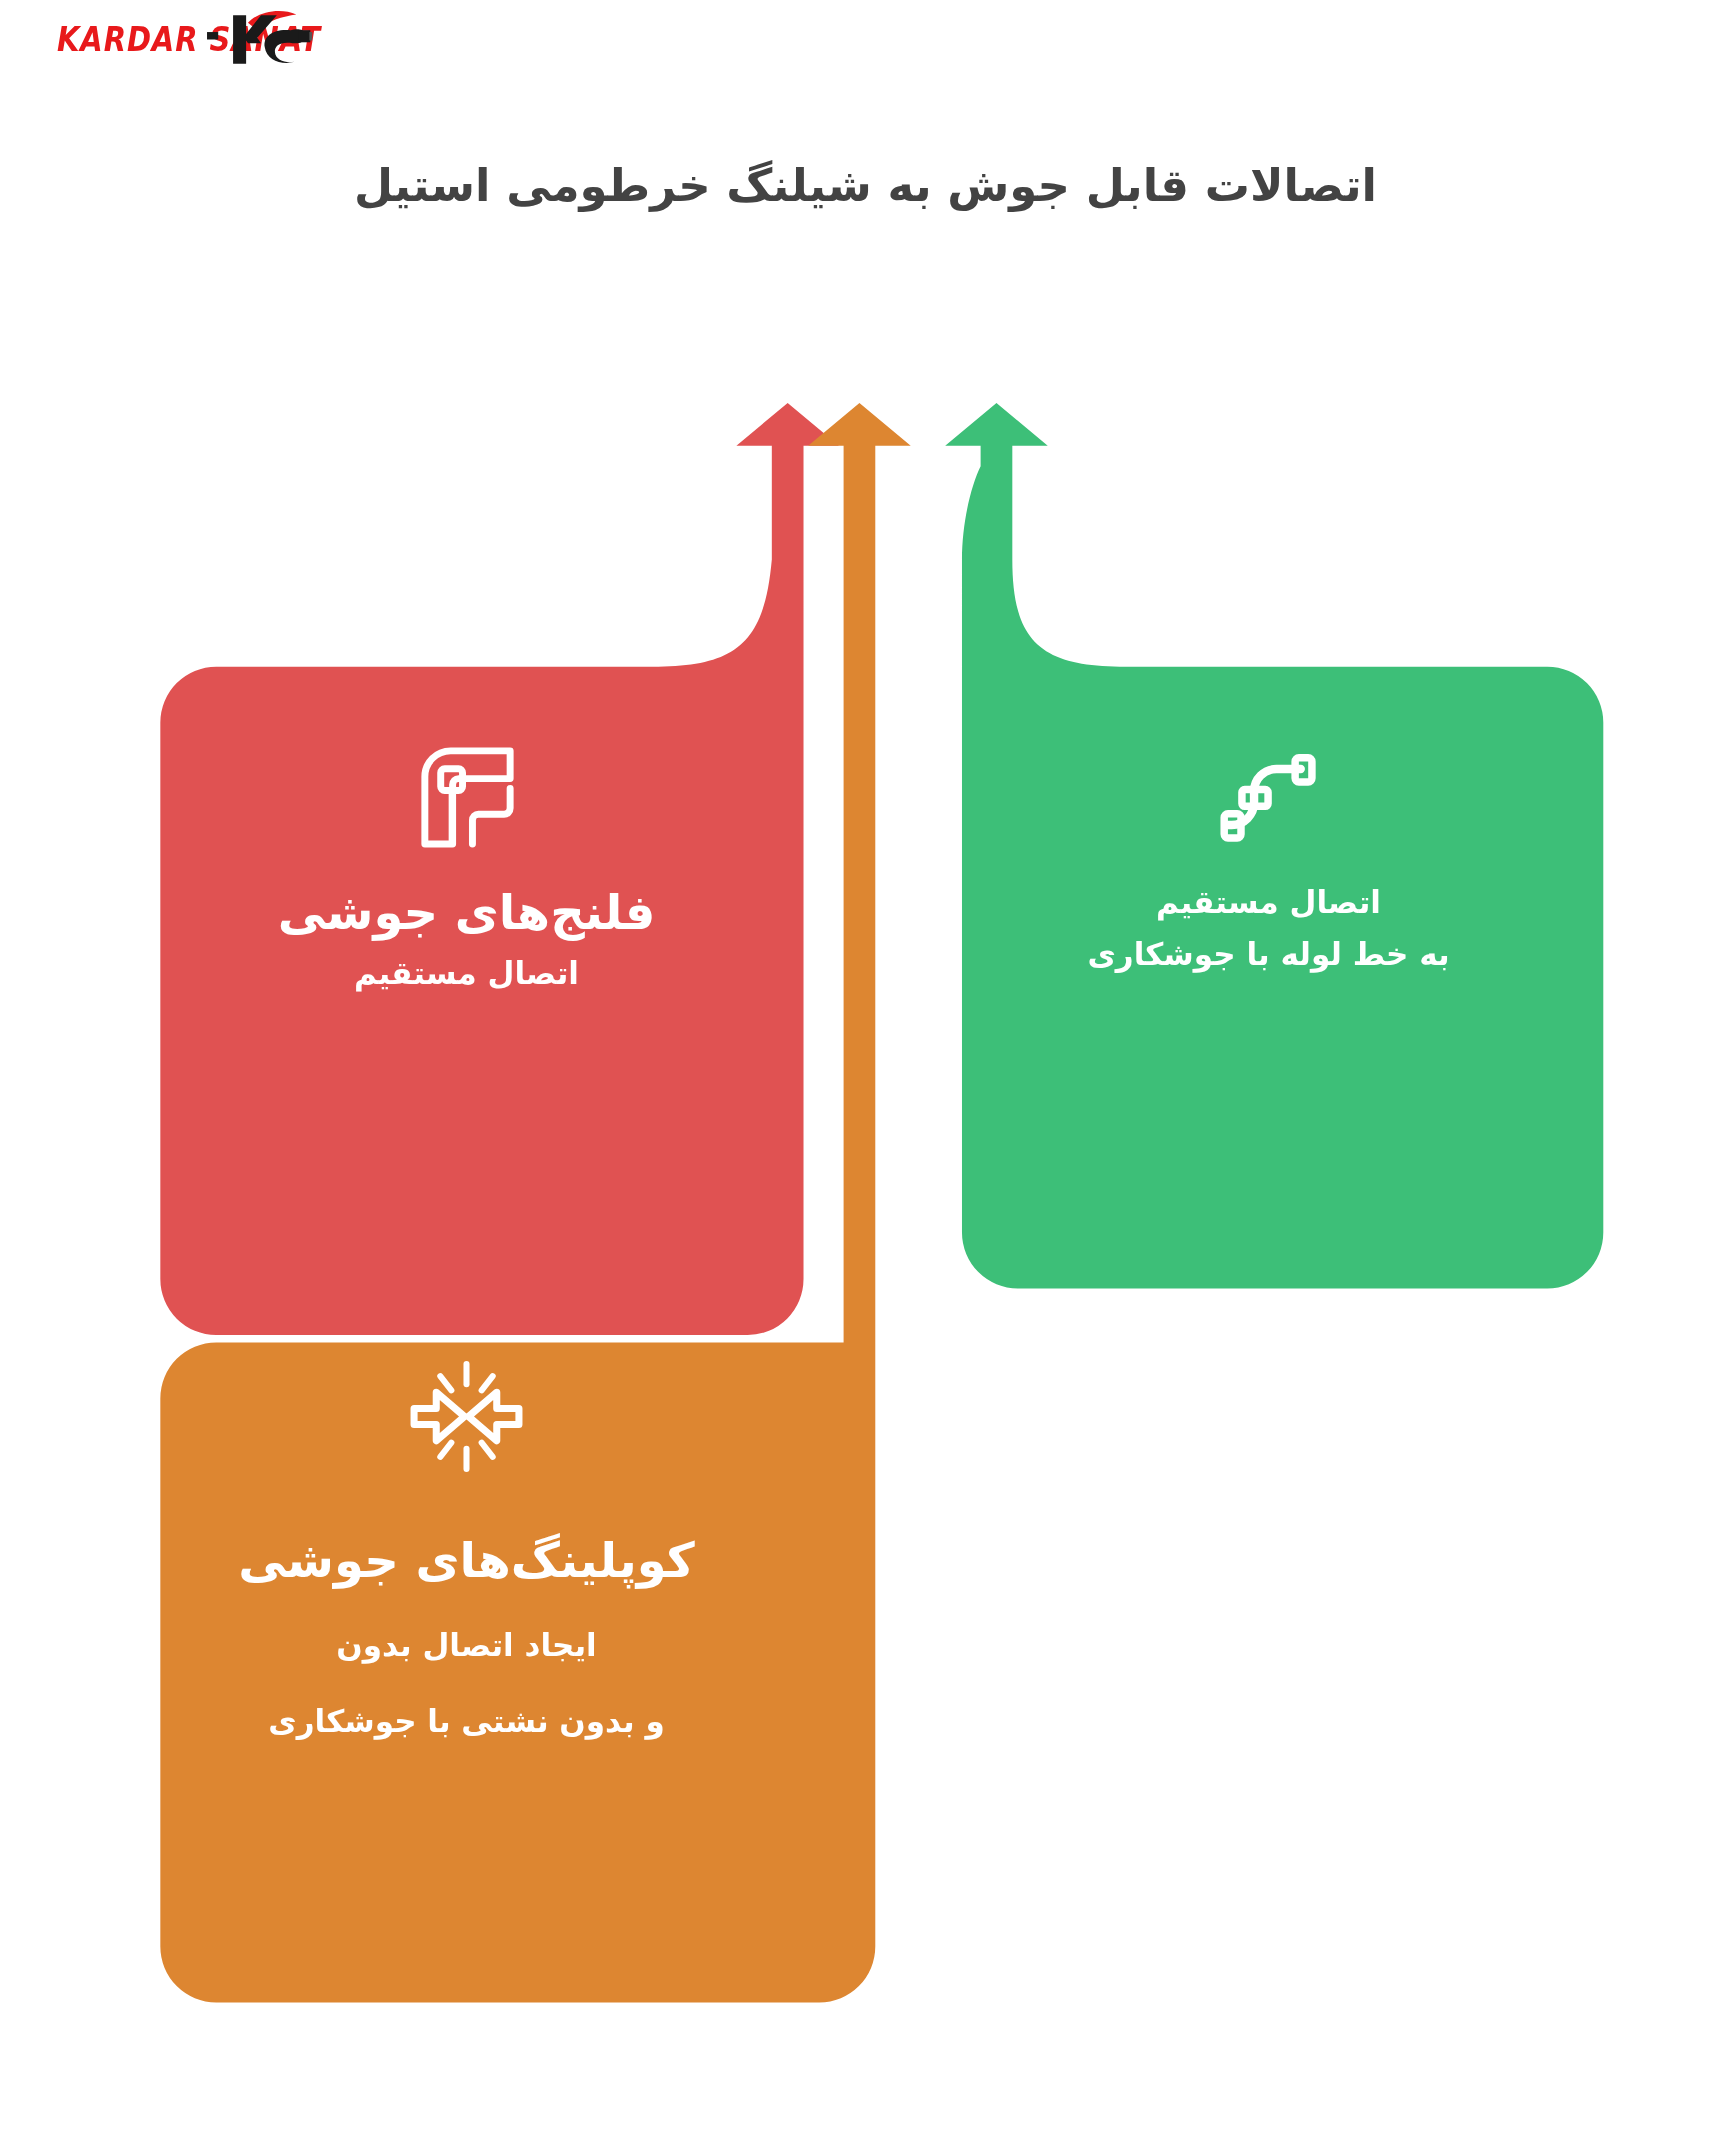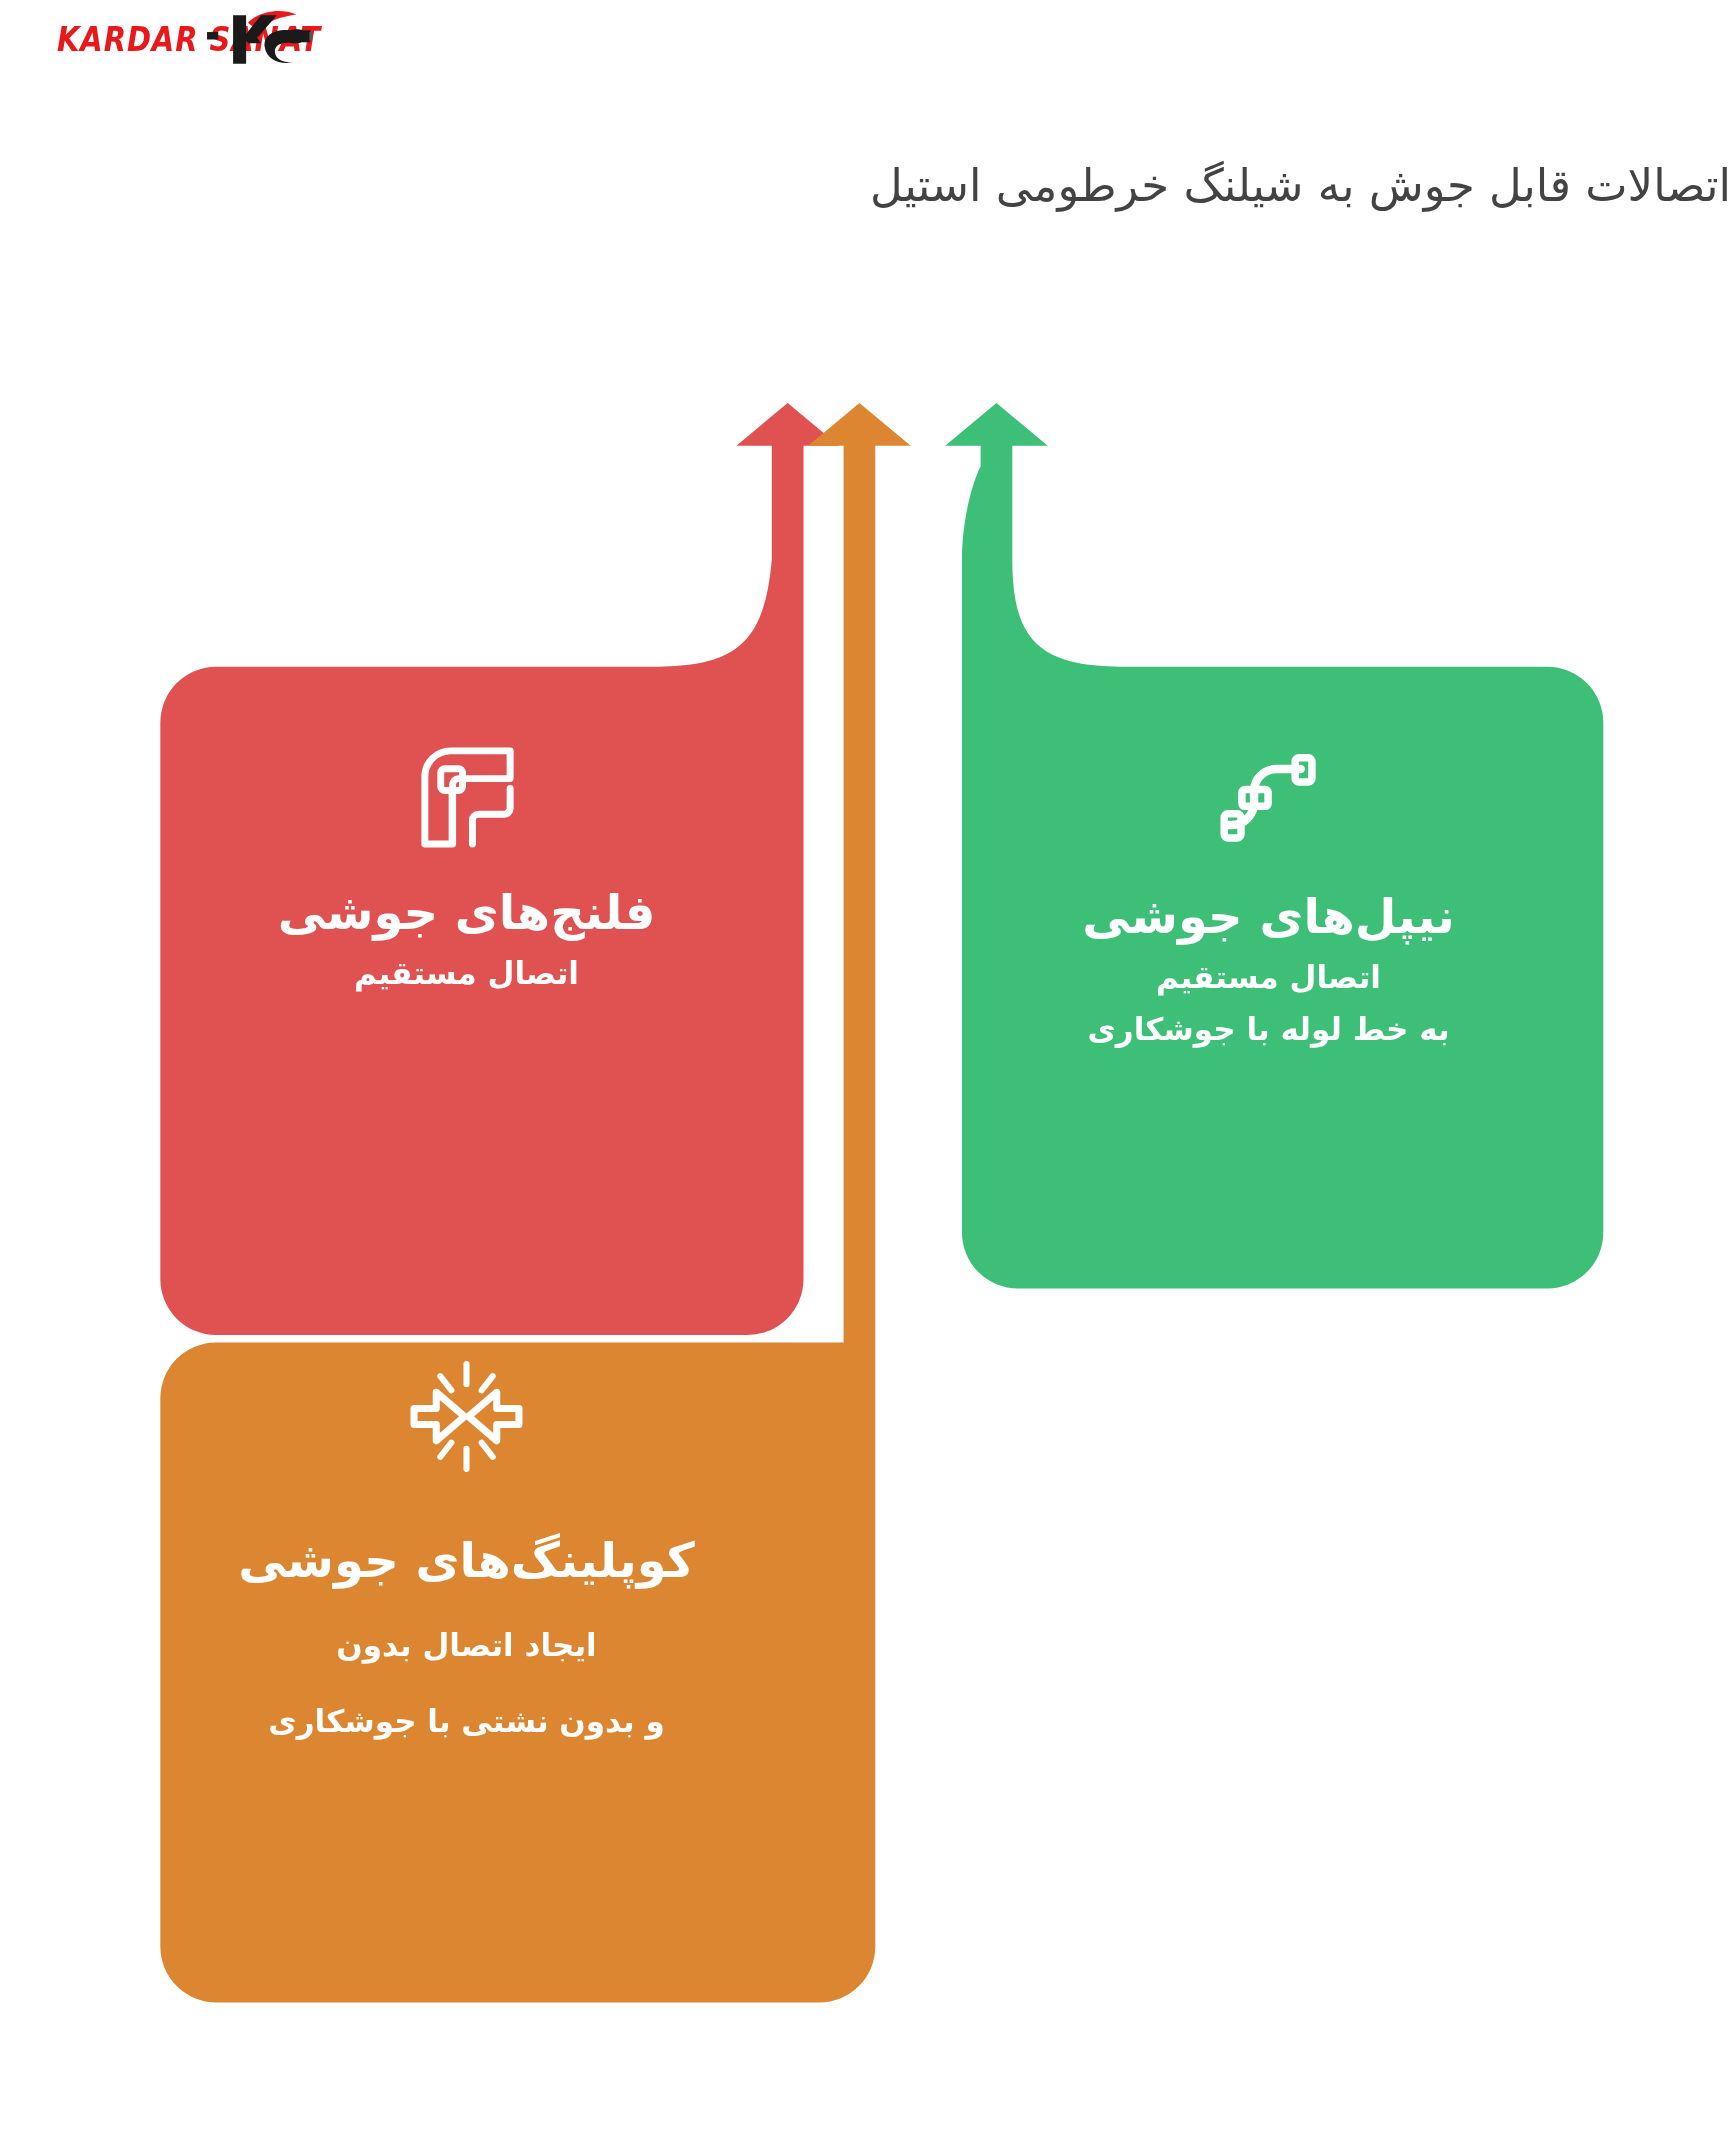--- a/index.html
+++ b/index.html
@@ -50,23 +50,23 @@
     width: 112px;
     height: 67px;
   }
 
   
   #title {
     position: absolute;
     top: 157px;
     left: 0;
     width: 1731px;
-    text-align: right;
+    text-align: center;
     font-size: 45px;
-    font-weight: normal;
+    font-weight: bold;
     color: #434343;
     direction: rtl;
     line-height: 1.3;
     font-family: "DejaVu Sans", "Liberation Sans", sans-serif;
   }
 
   
   #flow {
     position: absolute;
     left: 0;
@@ -226,21 +226,20 @@
 
   <div class="card" id="card-nipple">
     <div class="card-icon">
       <svg viewBox="0 0 120 120" width="112" height="112">
         <path d="M94 30 L68 30 A24 24 0 0 0 44 54 L44 66 A24 24 0 0 1 20 90 L16 90" fill="none" stroke="#ffffff" stroke-width="9" stroke-linecap="round"></path>
         <rect x="88" y="18" width="18" height="26" rx="4" fill="none" stroke="#ffffff" stroke-width="8"></rect>
         <rect x="12" y="78" width="18" height="26" rx="4" fill="none" stroke="#ffffff" stroke-width="8"></rect>
         <rect x="31" y="52" width="28" height="18" rx="3" fill="none" stroke="#ffffff" stroke-width="8"></rect>
       </svg>
     </div>
-    <div class="card-title">نیپل‌های جوشی</div>
     <div class="card-desc">اتصال مستقیم</div>
     <div class="card-desc" style="margin-top:5.6px">به خط لوله با جوشکاری</div>
   </div>
 
   <div class="card" id="card-coupling">
     <div class="card-icon">
       <svg viewBox="0 0 120 120" width="121" height="121">
         <path d="M8 52 L30 52 L30 36 L58 60 L30 84 L30 68 L8 68 Z" fill="none" stroke="#ffffff" stroke-width="7" stroke-linejoin="round"></path>
         <path d="M112 52 L90 52 L90 36 L62 60 L90 84 L90 68 L112 68 Z" fill="none" stroke="#ffffff" stroke-width="7" stroke-linejoin="round"></path>
         <g stroke="#ffffff" stroke-width="6" stroke-linecap="round">

